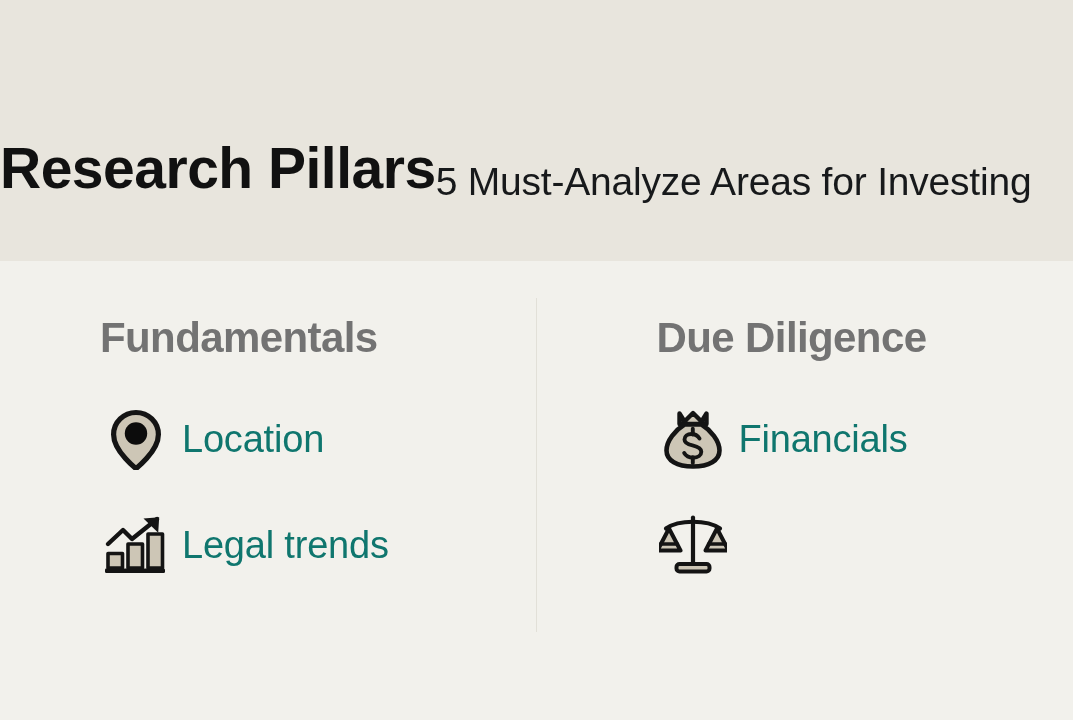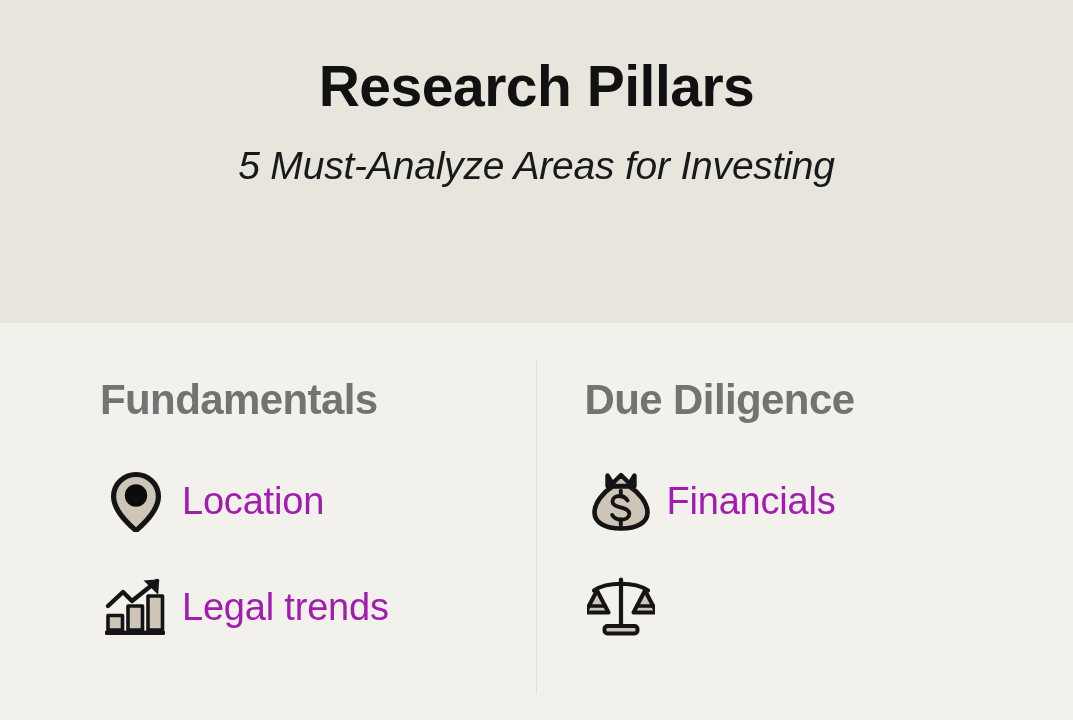--- a/index.html
+++ b/index.html
@@ -20,28 +20,28 @@
     width: 1073px;
     height: 720px;
     background: #f2f1ec;
     display: flex;
     flex-direction: column;
   }
 
   
   .header {
     width: 100%;
-    height: 323px;
+    height: 261px;
     background: #e8e5dd;
     box-sizing: border-box;
     display: flex;
-    flex-direction: column;
+    flex-direction: row;
     align-items: center;
     justify-content: flex-start;
-    padding-top: 56px;
+    padding-top: 76px;
   }
 
   .title {
     font-size: 57px;
     font-weight: 700;
     letter-spacing: -0.5px;
     color: #111111;
     line-height: 1.08;
     margin: 0;
     text-align: center;
@@ -49,21 +49,20 @@
 
   .subtitle {
     font-size: 39px;
     font-weight: 400;
     color: #17191b;
     line-height: 1.1;
     margin: 0;
     margin-top: 27px;
     text-align: center;
     letter-spacing: -0.2px;
-    font-style: italic;
   }
 
   
   .body-area {
     position: relative;
     flex: 1 1 auto;
     width: 100%;
     background: #f2f1ec;
   }
 
@@ -76,21 +75,21 @@
     display: flex;
     box-sizing: border-box;
   }
 
   .column {
     box-sizing: border-box;
     flex: 1 1 50%;
     padding-top: 55px;
   }
   .column.left  { padding-left: 100px; }
-  .column.right { padding-left: 48px; }
+  .column.right { padding-left: 120px; }
 
   .col-heading {
     font-size: 42px;
     font-weight: 700;
     color: #737373;
     letter-spacing: -0.6px;
     margin: 0 0 44px 0;
     line-height: 1.05;
   }
 
@@ -106,21 +105,21 @@
     min-width: 72px;
     height: 70px;
     display: flex;
     align-items: center;
     justify-content: center;
   }
 
   .item-label {
     font-size: 38px;
     font-weight: 400;
-    color: #a21caf;
+    color: #0f766e;
     letter-spacing: -0.2px;
     line-height: 1;
     margin-left: 10px;
     white-space: nowrap;
   }
 
   
   .divider {
     position: absolute;
     left: 536px;

